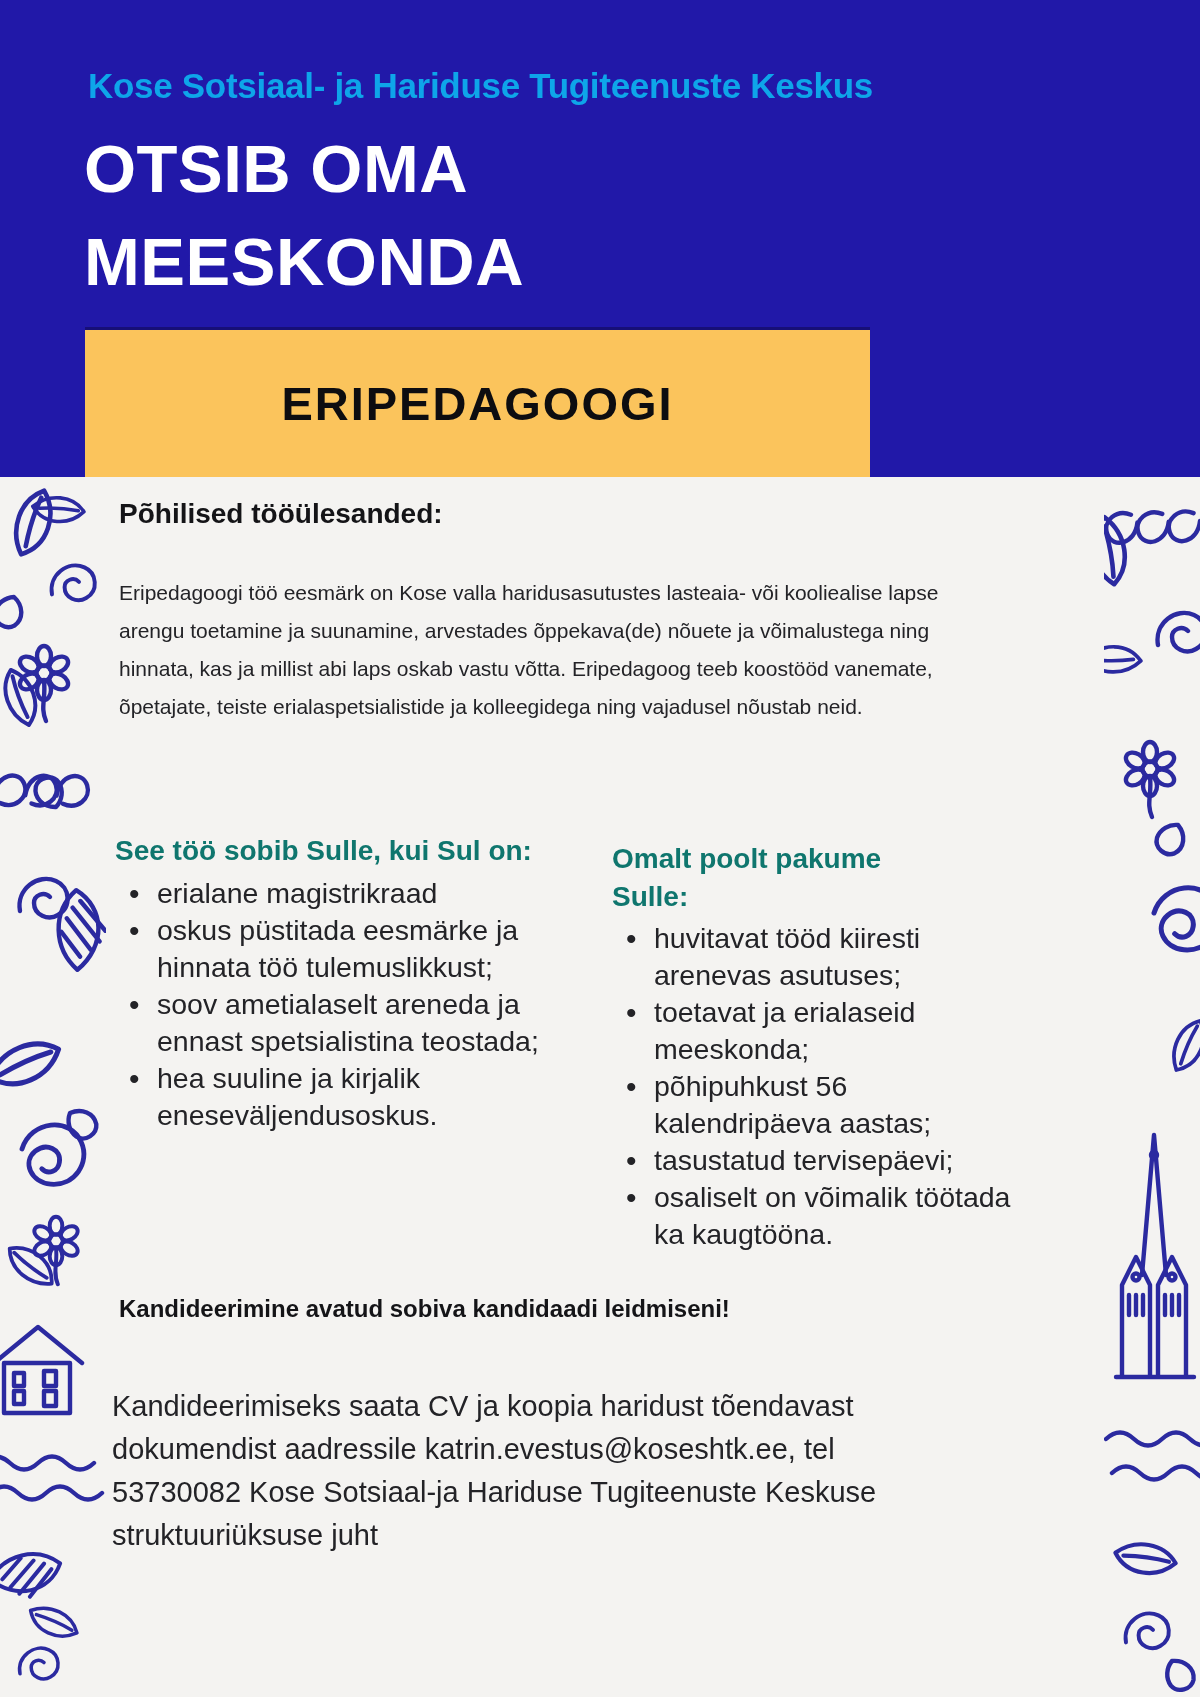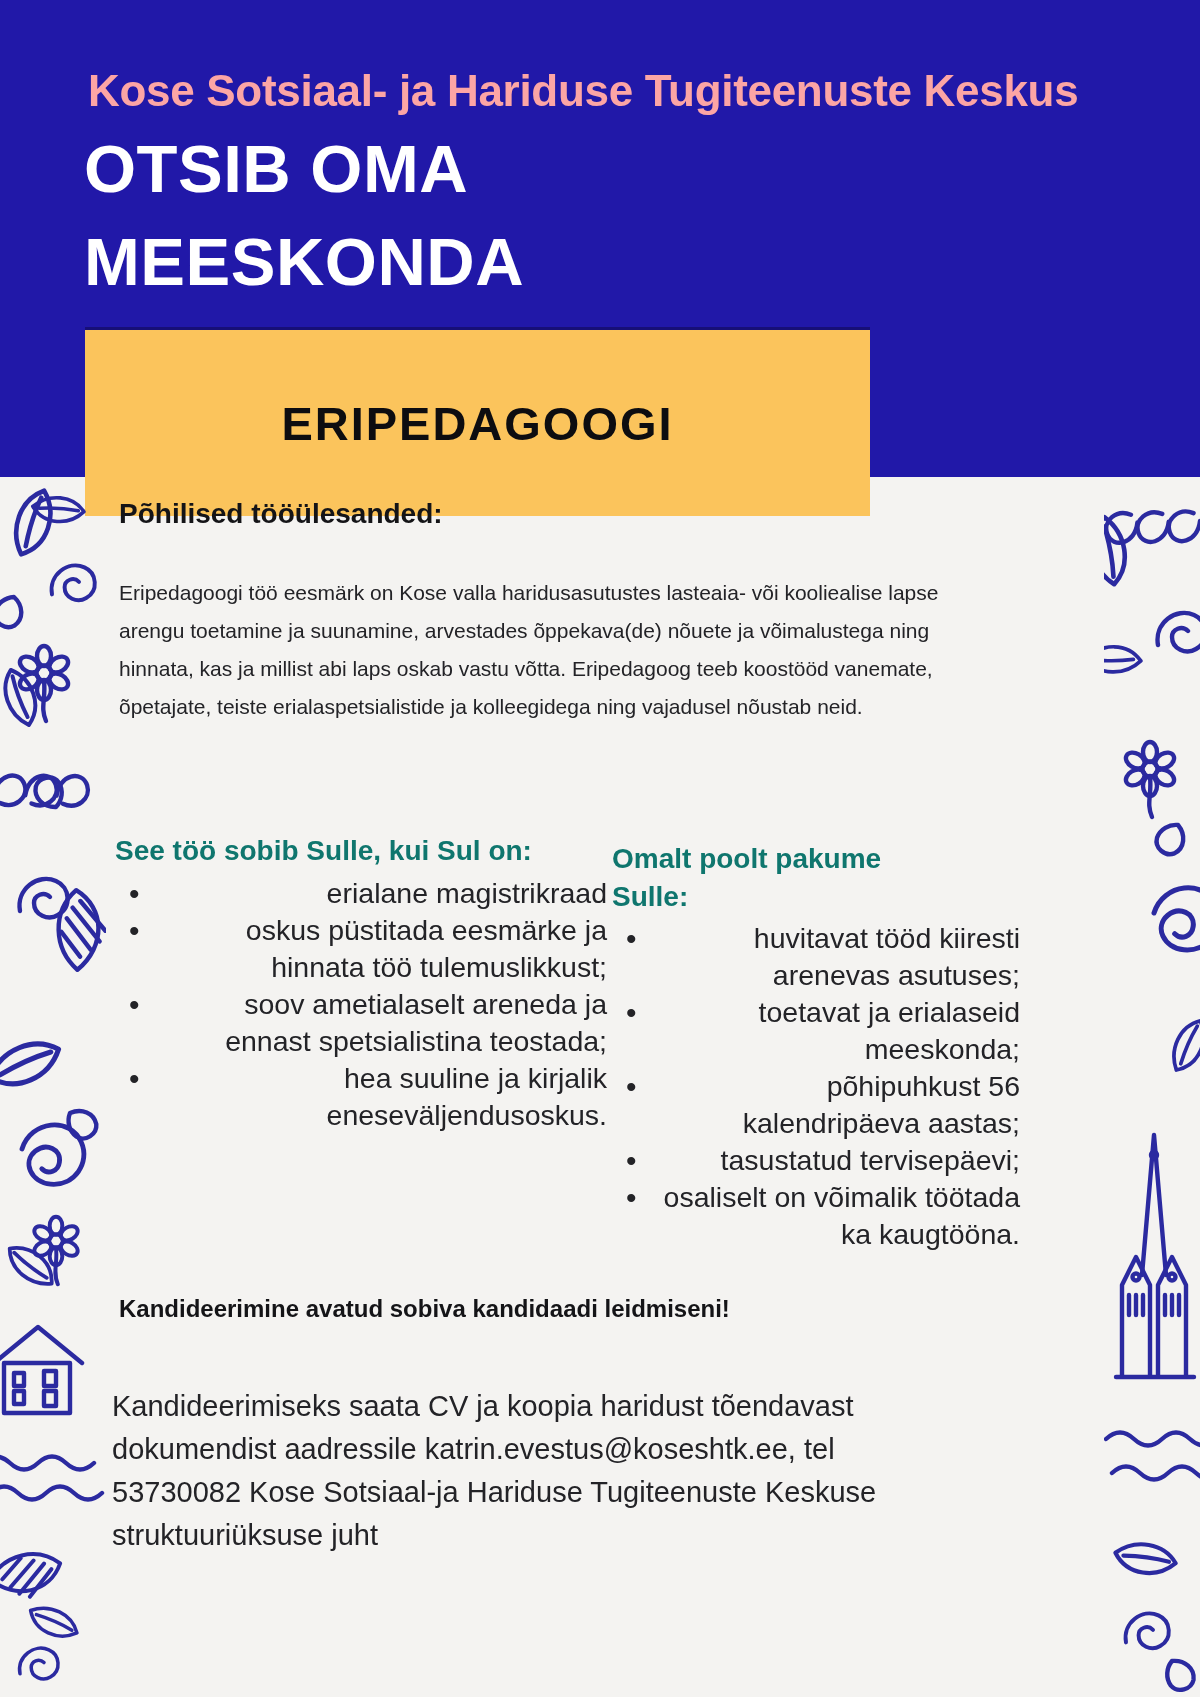--- a/index.html
+++ b/index.html
@@ -20,30 +20,30 @@
     font-family:"Liberation Sans", sans-serif;
     color:var(--ink);
   }
   
   .header{
     position:absolute;top:0;left:0;width:1200px;height:477px;
     background:var(--blue);
   }
   .header .subtitle{
     position:absolute;left:88px;top:66px;
-    font-size:44px;font-weight:700;letter-spacing:-0.3px;
-    color:#fca5a5;
+    font-size:35px;font-weight:700;letter-spacing:-0.3px;
+    color:#0ea5e9;
   }
   .header .title{
     position:absolute;left:84px;top:122px;
     font-size:67px;font-weight:800;letter-spacing:0.5px;
     line-height:93px;color:#ffffff;
   }
   .banner{
-    position:absolute;left:85px;top:330px;width:785px;height:186px;
+    position:absolute;left:85px;top:330px;width:785px;height:147px;
     background:var(--yellow);
     display:flex;align-items:center;justify-content:center;
     box-shadow:0 -3px 0 rgba(10,5,60,.45);
   }
   .banner .banner-text{
     font-size:47px;font-weight:800;letter-spacing:2px;color:#0d0d10;
   }
   
   .h-section{
     position:absolute;font-weight:700;font-size:28px;color:#141417;
@@ -55,21 +55,21 @@
   }
   .col-left{position:absolute;left:115px;top:832px;width:492px;}
   .col-right{position:absolute;left:612px;top:840px;width:408px;}
   .col-heading{
     font-weight:700;font-size:28px;color:#0f766e;line-height:38px;
   }
   .col-left .col-heading{white-space:nowrap;}
   .col-right .col-heading{width:340px;}
   ul.bullets{
     margin:5px 0 0 0;padding:0;list-style:none;
-    font-size:28.5px;line-height:37px;text-align:right;
+    font-size:28.5px;line-height:37px;
   }
   .col-right ul.bullets{margin-top:4px;}
   ul.bullets li{position:relative;padding-left:42px;}
   ul.bullets li::before{
     content:"\2022";position:absolute;left:14px;top:0;
     font-size:30px;
   }
   .apply-heading{left:119px;top:1295px;font-size:24px;}
   .apply-body{
     position:absolute;left:112px;top:1356px;width:846px;

